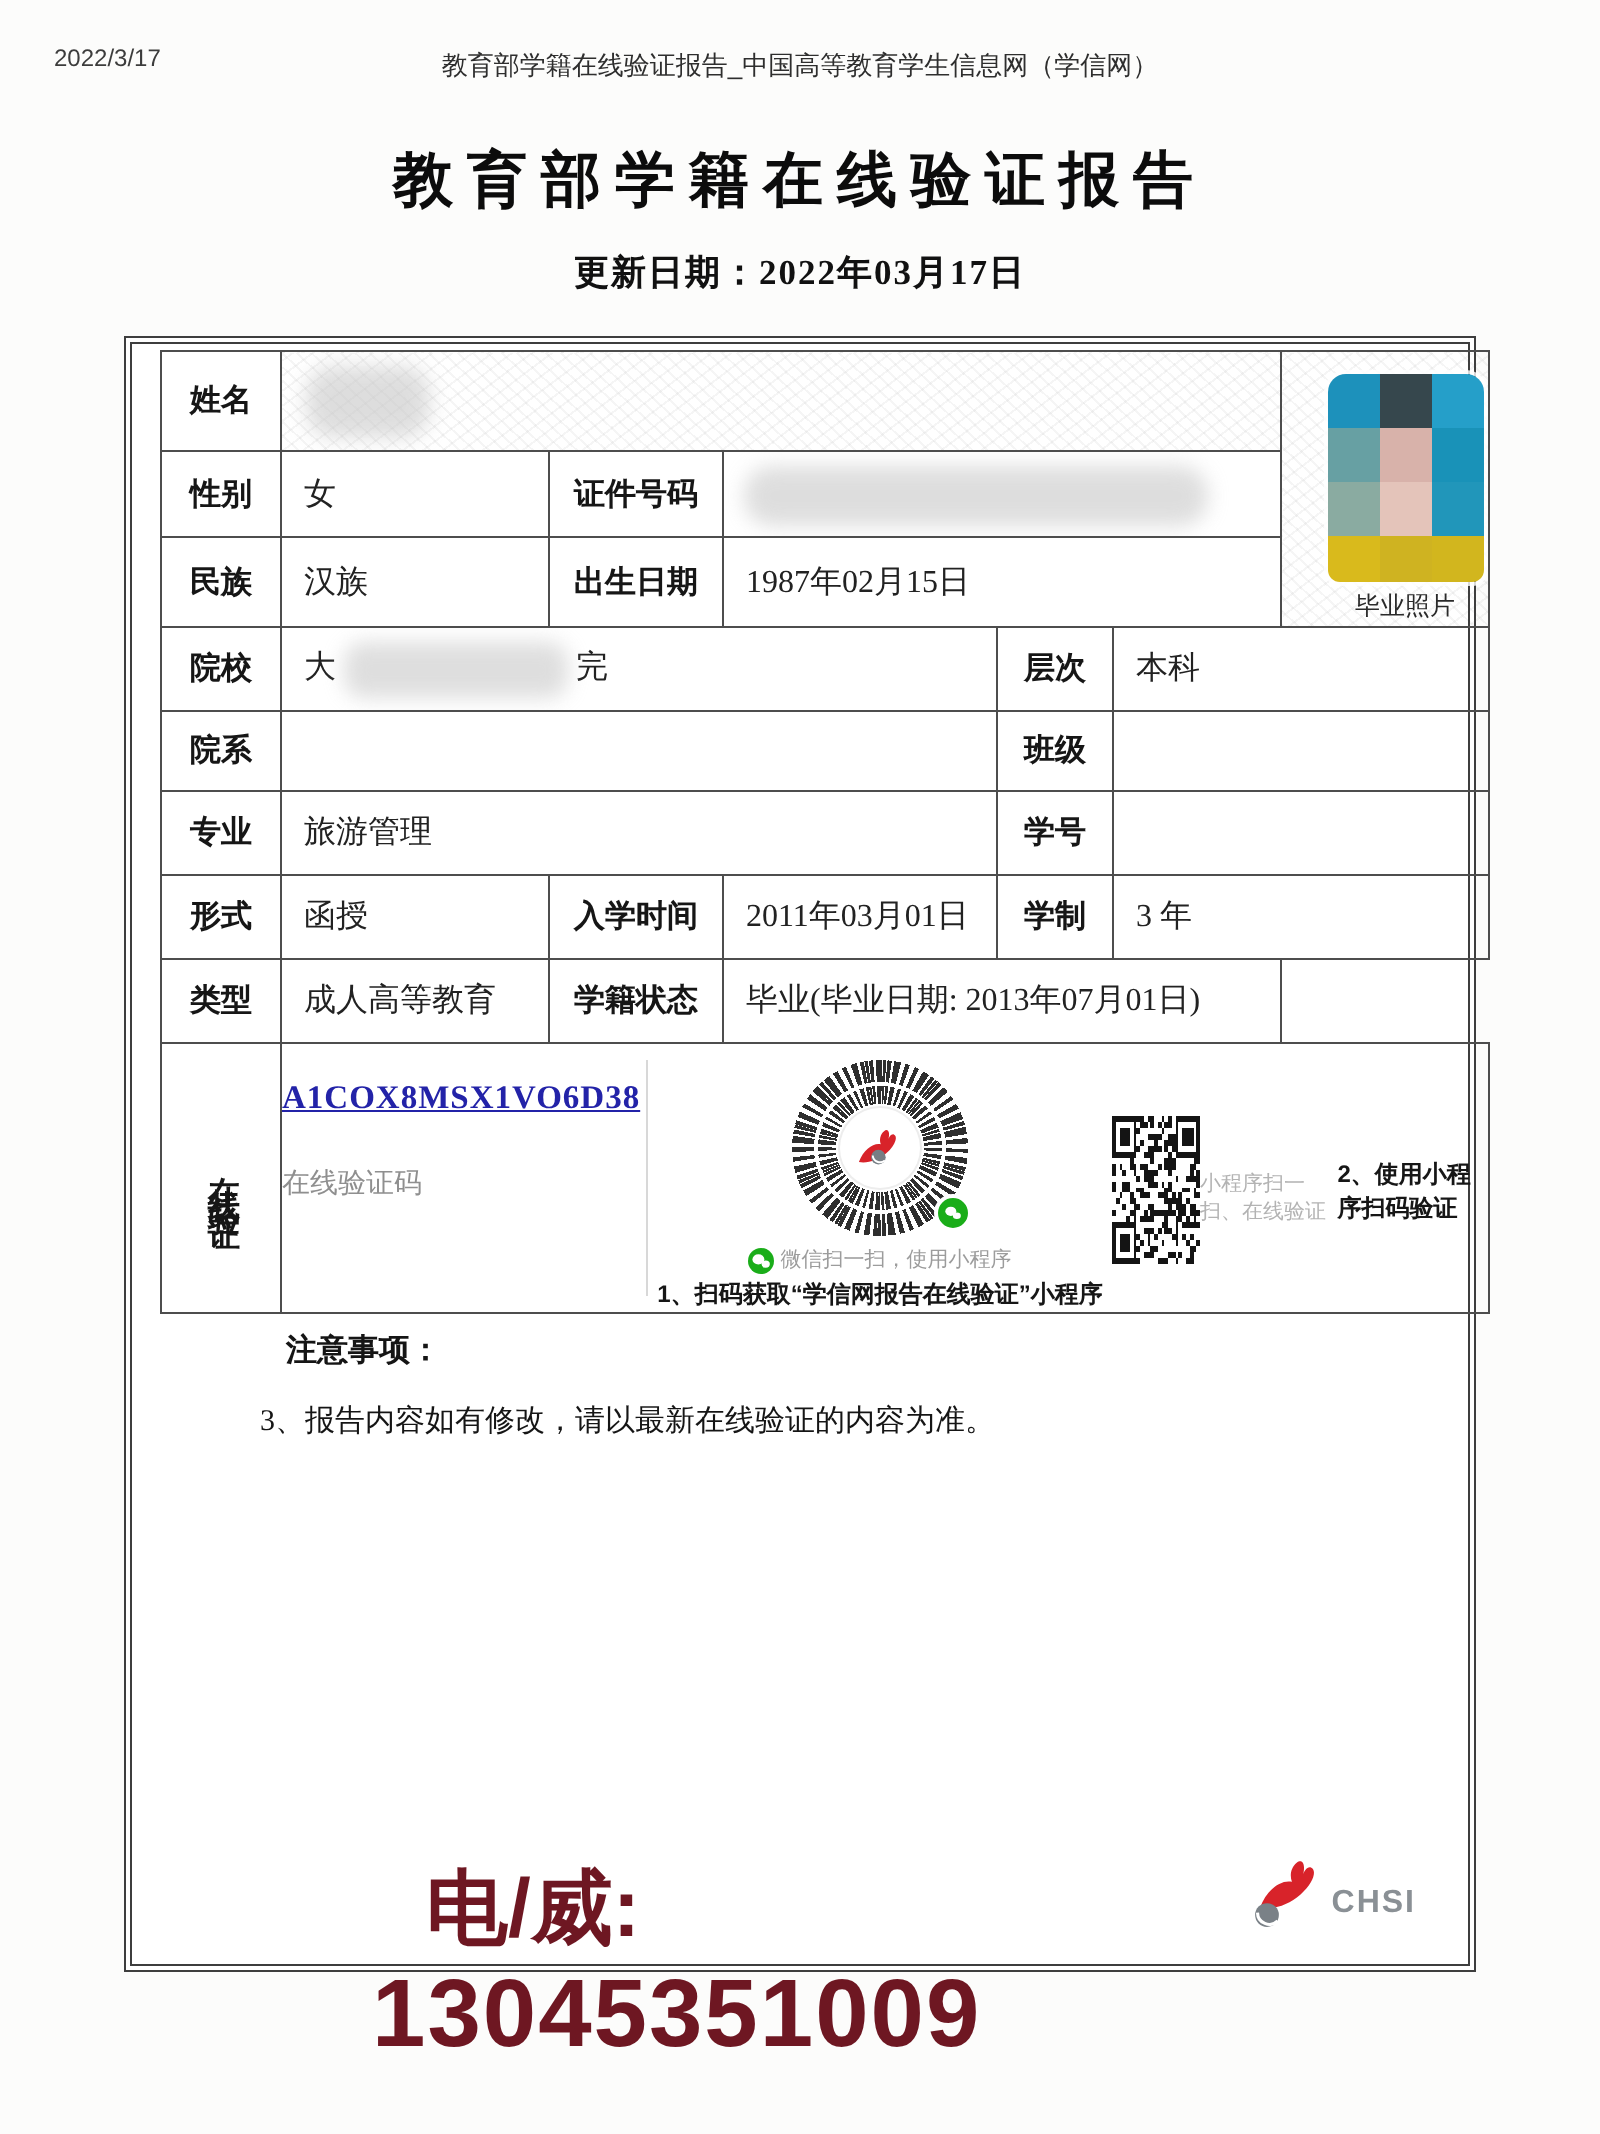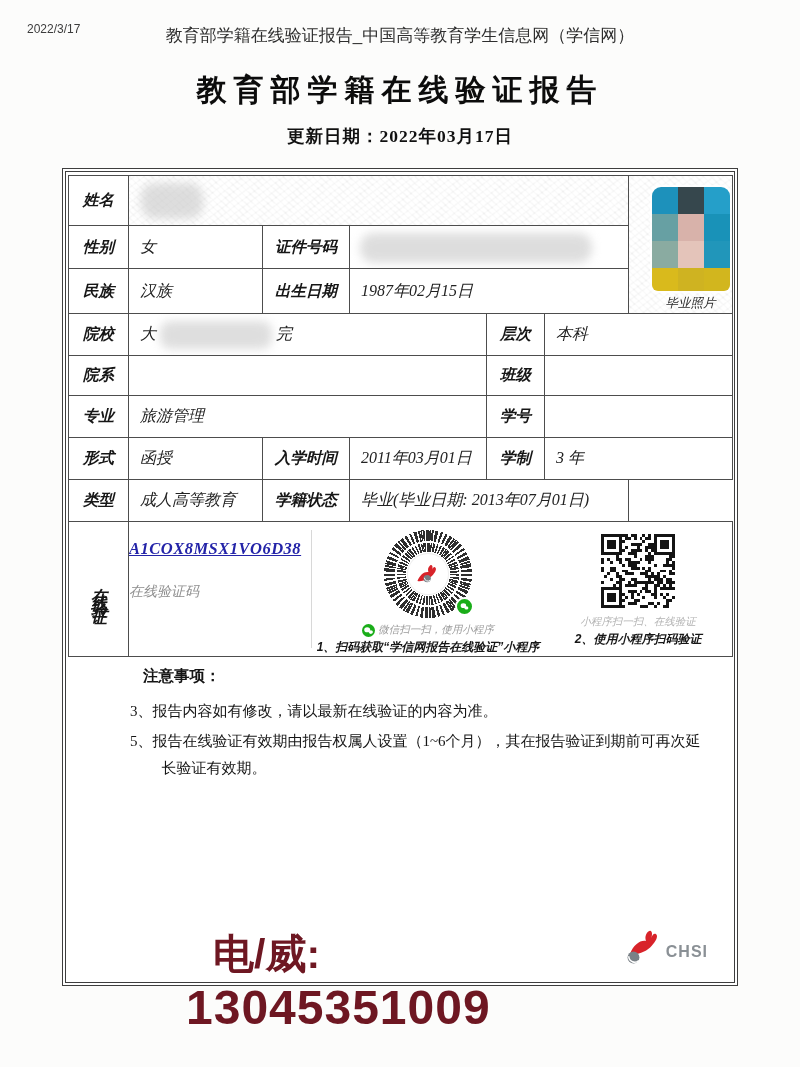--- a/index.html
+++ b/index.html
@@ -7,31 +7,31 @@
     --sans:"Liberation Sans","DejaVu Sans",sans-serif;
     --ink:#1c1c1c;
     --line:#4d4d4d;
   }
   *{margin:0;padding:0;box-sizing:border-box;}
   html,body{width:800px;height:1067px;}
   body{position:relative;background:#fcfcfb;font-family:var(--serif);color:var(--ink);overflow:hidden;}
 
   
   .print-date{position:absolute;left:27px;top:22px;font-size:12px;color:#3c3c3c;font-family:var(--sans);}
-  .browser-title{position:absolute;left:0;right:0;top:24px;text-align:center;font-size:17px;color:#2e2e2e;font-family:var(--sans);}
+  .browser-title{position:absolute;left:0;right:0;top:24px;text-align:center;font-size:13px;color:#2e2e2e;font-family:var(--sans);}
 
   
   .report-title{position:absolute;left:0;right:0;top:70px;text-align:center;font-size:30px;font-weight:bold;letter-spacing:7px;color:#0c0c0c;}
   .update-date{position:absolute;left:0;right:0;top:124px;text-align:center;font-size:17.5px;font-weight:bold;letter-spacing:1px;color:#111;}
 
   
   .frame{position:absolute;left:62px;top:168px;width:676px;height:818px;border:4px double #3e3e3e;background:#fff;}
 
   
-  table.info{position:absolute;left:2px;top:3px;border-collapse:collapse;table-layout:fixed;width:664px;font-style:italic;}
+  table.info{position:absolute;left:14px;top:3px;border-collapse:collapse;table-layout:fixed;width:664px;}
   table.info td{border:1px solid var(--line);vertical-align:middle;overflow:hidden;}
   td.lbl{font-family:var(--sans);font-weight:bold;font-size:15.5px;text-align:center;color:#161616;}
   td.val{font-family:var(--serif);font-size:16px;padding-left:11px;color:#222;}
   .wm{background-image:
       repeating-linear-gradient(43deg,rgba(60,60,60,.05) 0 1px,transparent 1px 5px),
       repeating-linear-gradient(-37deg,rgba(60,60,60,.05) 0 1px,transparent 1px 6px); padding-left: 20px;}
   .rel{position:relative;}
   .redact{position:absolute;background:#c8c8c8;opacity:.6;filter:blur(5px);border-radius:14px;}
   .redact.name-blob{left:12px;top:7px;width:62px;height:36px;}
   .redact.id-blob{left:10px;top:7px;width:232px;height:30px;}
@@ -44,21 +44,21 @@
           box-shadow:0 0 0 2px rgba(255,255,255,.8);}
   .photo-caption{display:block;margin-top:4px;font-size:12.5px;color:#2a2a2a;}
 
   
   .v-wrap{display:flex;height:100%;align-items:stretch;}
   .v-code{width:182px;display:flex;flex-direction:column;align-items:flex-start;padding-top:17px;}
   .v-code a{font-size:16.5px;font-weight:bold;letter-spacing:.5px;color:#2323a8;text-decoration:underline;}
   .v-code .cap{margin-top:24px;font-size:14px;color:#8f8f8f;}
   .v-div{width:1px;background:#d8d8d8;margin:8px 0;}
   .v-wechat{flex:1;display:flex;flex-direction:column;align-items:center;padding-top:6px;}
-  .v-mini{width:188px;display:flex;flex-direction:column;align-items:center;padding-top:12px;}
+  .v-mini{width:188px;display:flex;flex-direction:row;align-items:center;padding-top:12px;}
   .qr-cap{margin-top:3px;font-size:10.5px;color:#9c9c9c;font-family:var(--sans);display:flex;align-items:center;gap:3px;}
   .qr-cap.lighter{color:#b3b3b3;margin-top:7px;}
   .qr-step{margin-top:2px;font-size:12px;color:#161616;font-family:var(--sans);font-weight:bold;}
 
   .wxwrap{position:relative;width:92px;height:92px;}
   .wxring{position:absolute;inset:0;border-radius:50%;
     background:
       repeating-conic-gradient(from 2deg,#2e2e2e 0 2.2deg,transparent 2.2deg 7.4deg),
       repeating-conic-gradient(from 5deg,#2e2e2e 0 2.7deg,transparent 2.7deg 6.1deg);
     -webkit-mask:radial-gradient(circle,transparent 0 22px,#000 22px 31px,transparent 31px 33px,#000 33px 44px,transparent 44px);
@@ -850,21 +850,20 @@
         </div>
       </td>
     </tr>
   </tbody>
     </table>
 
   <div class="notes">
     <div class="notes-heading">注意事项：</div>
     <ol>
       <li>3、报告内容如有修改，请以最新在线验证的内容为准。</li>
-      <li>5、报告在线验证有效期由报告权属人设置（1~6个月），其在报告验证到期前可再次延长验证有效期。</li>
     </ol>
   </div>
 
   <div class="chsi">
     <svg viewBox="0 0 64 60" width="38" height="36">
         <path d="M10 40 C20 42 34 38 44 29 C56 18 58 8 53 6 C50 5 47 9 46 13 C49 4 46 -2 41 2 C36 6 35 13 37 18 C28 16 16 24 10 40 Z" fill="#d8232a"></path>
         <circle cx="16" cy="46" r="10" fill="#7a8187"></circle>
         <path d="M8 44 a10 10 0 0 0 17 7" stroke="#fff" stroke-width="2.6" fill="none"></path>
       </svg>
     <span class="chsi-text">CHSI</span>

